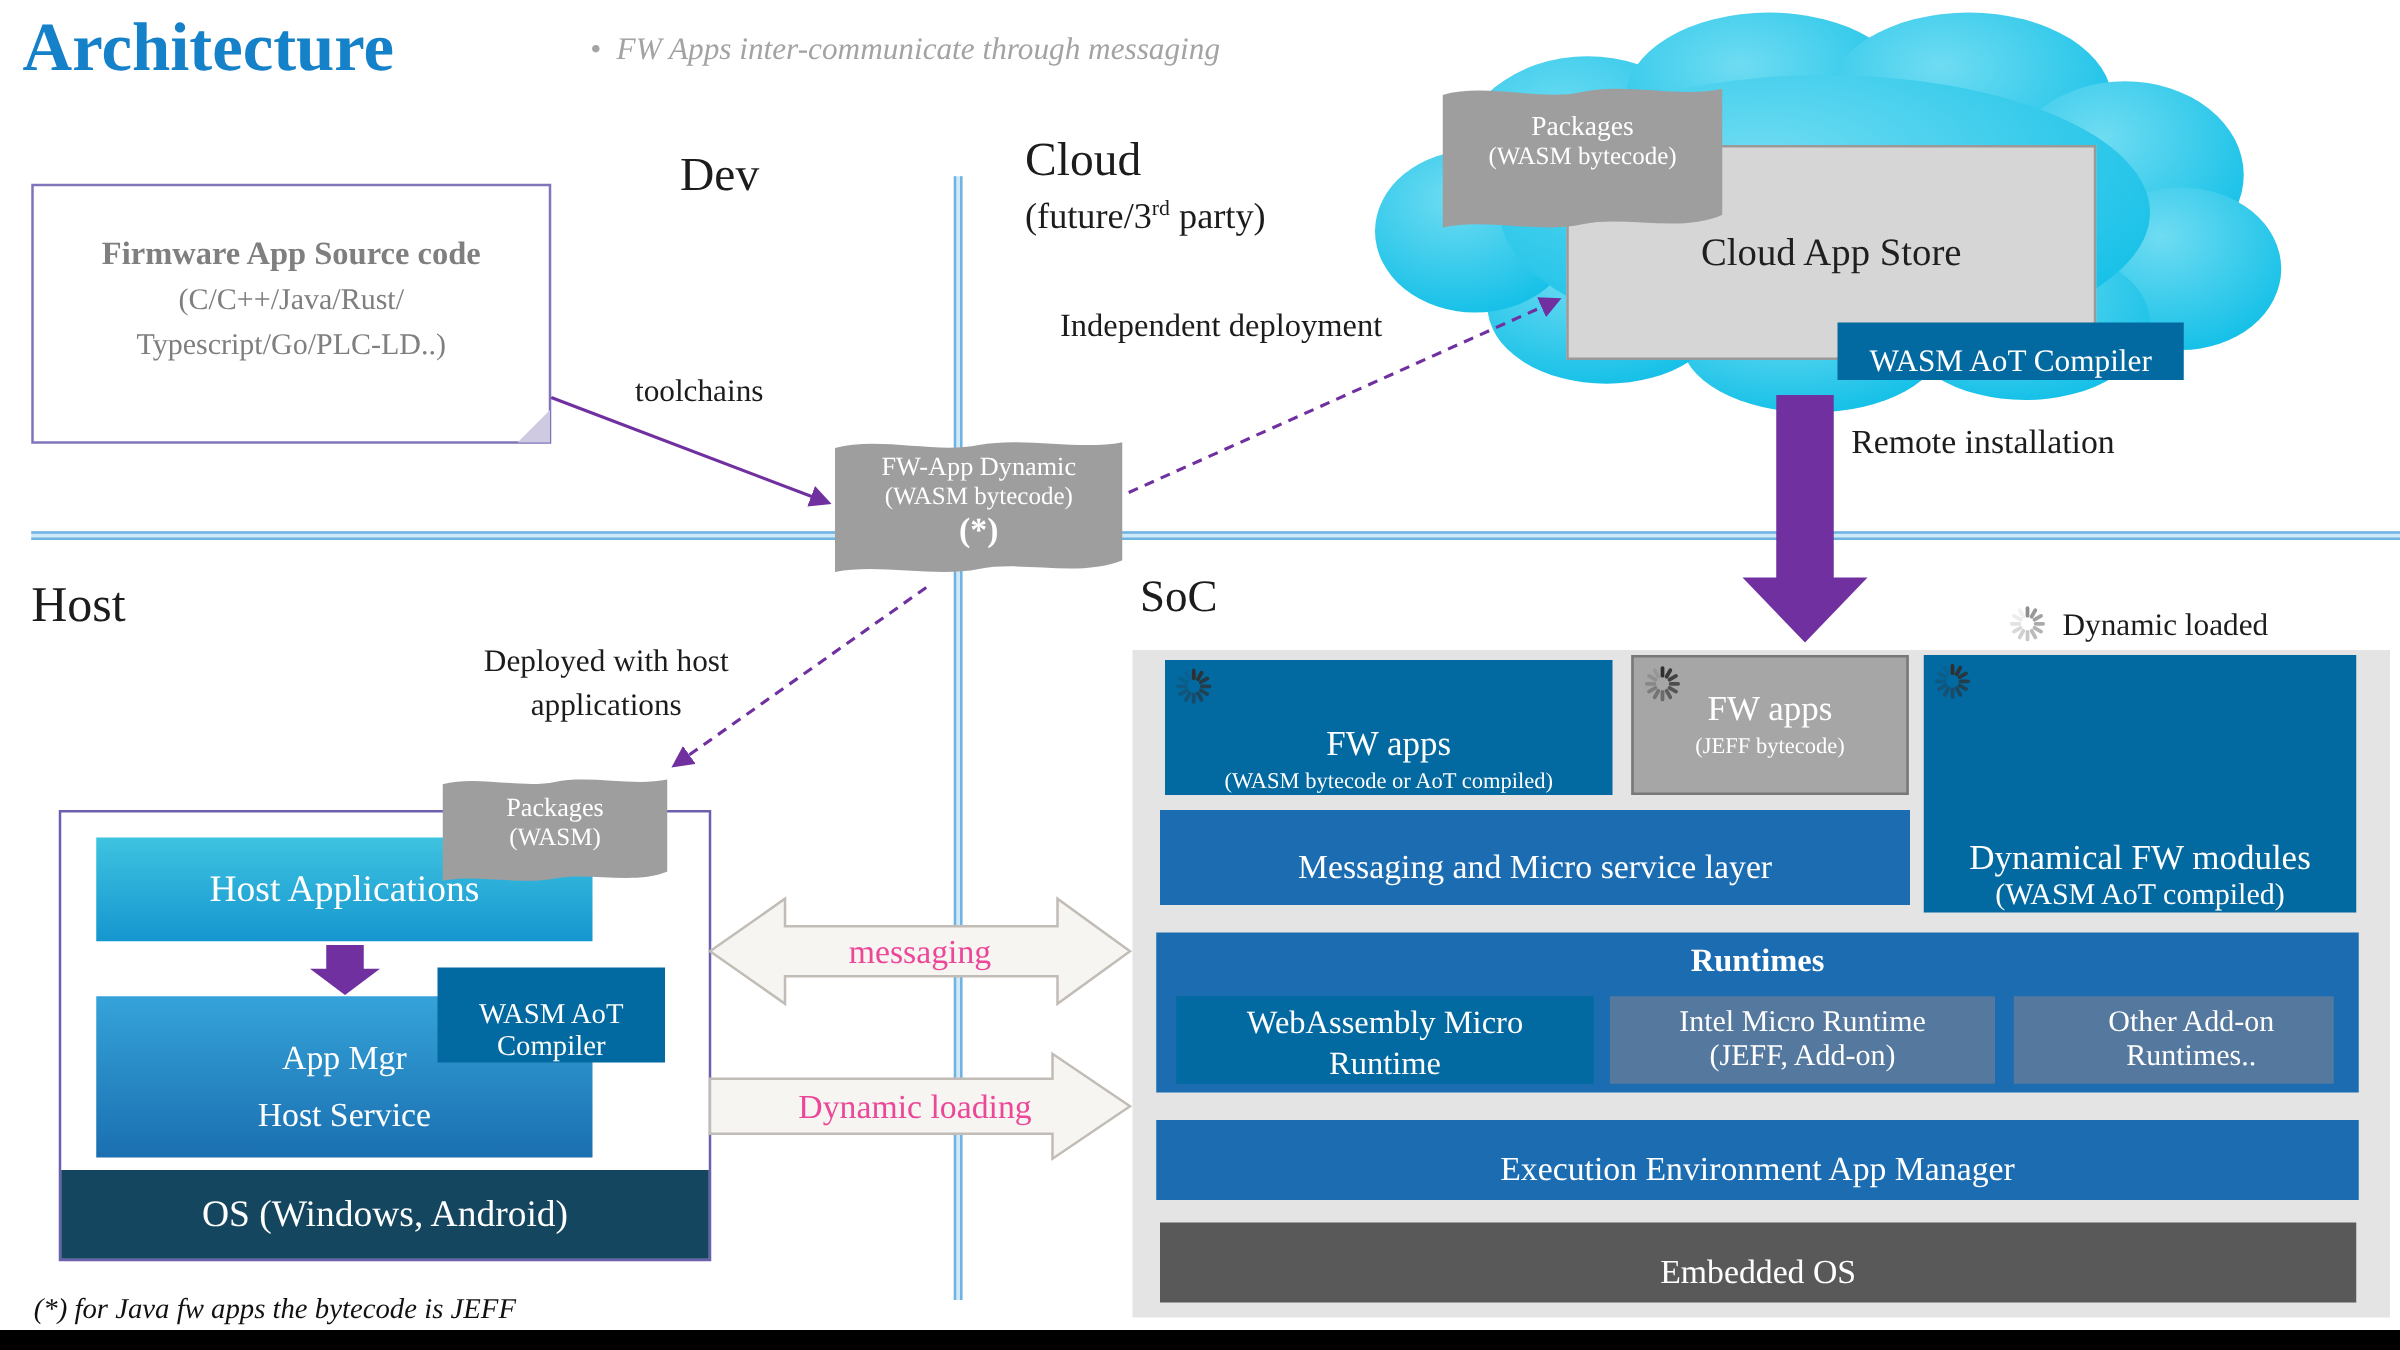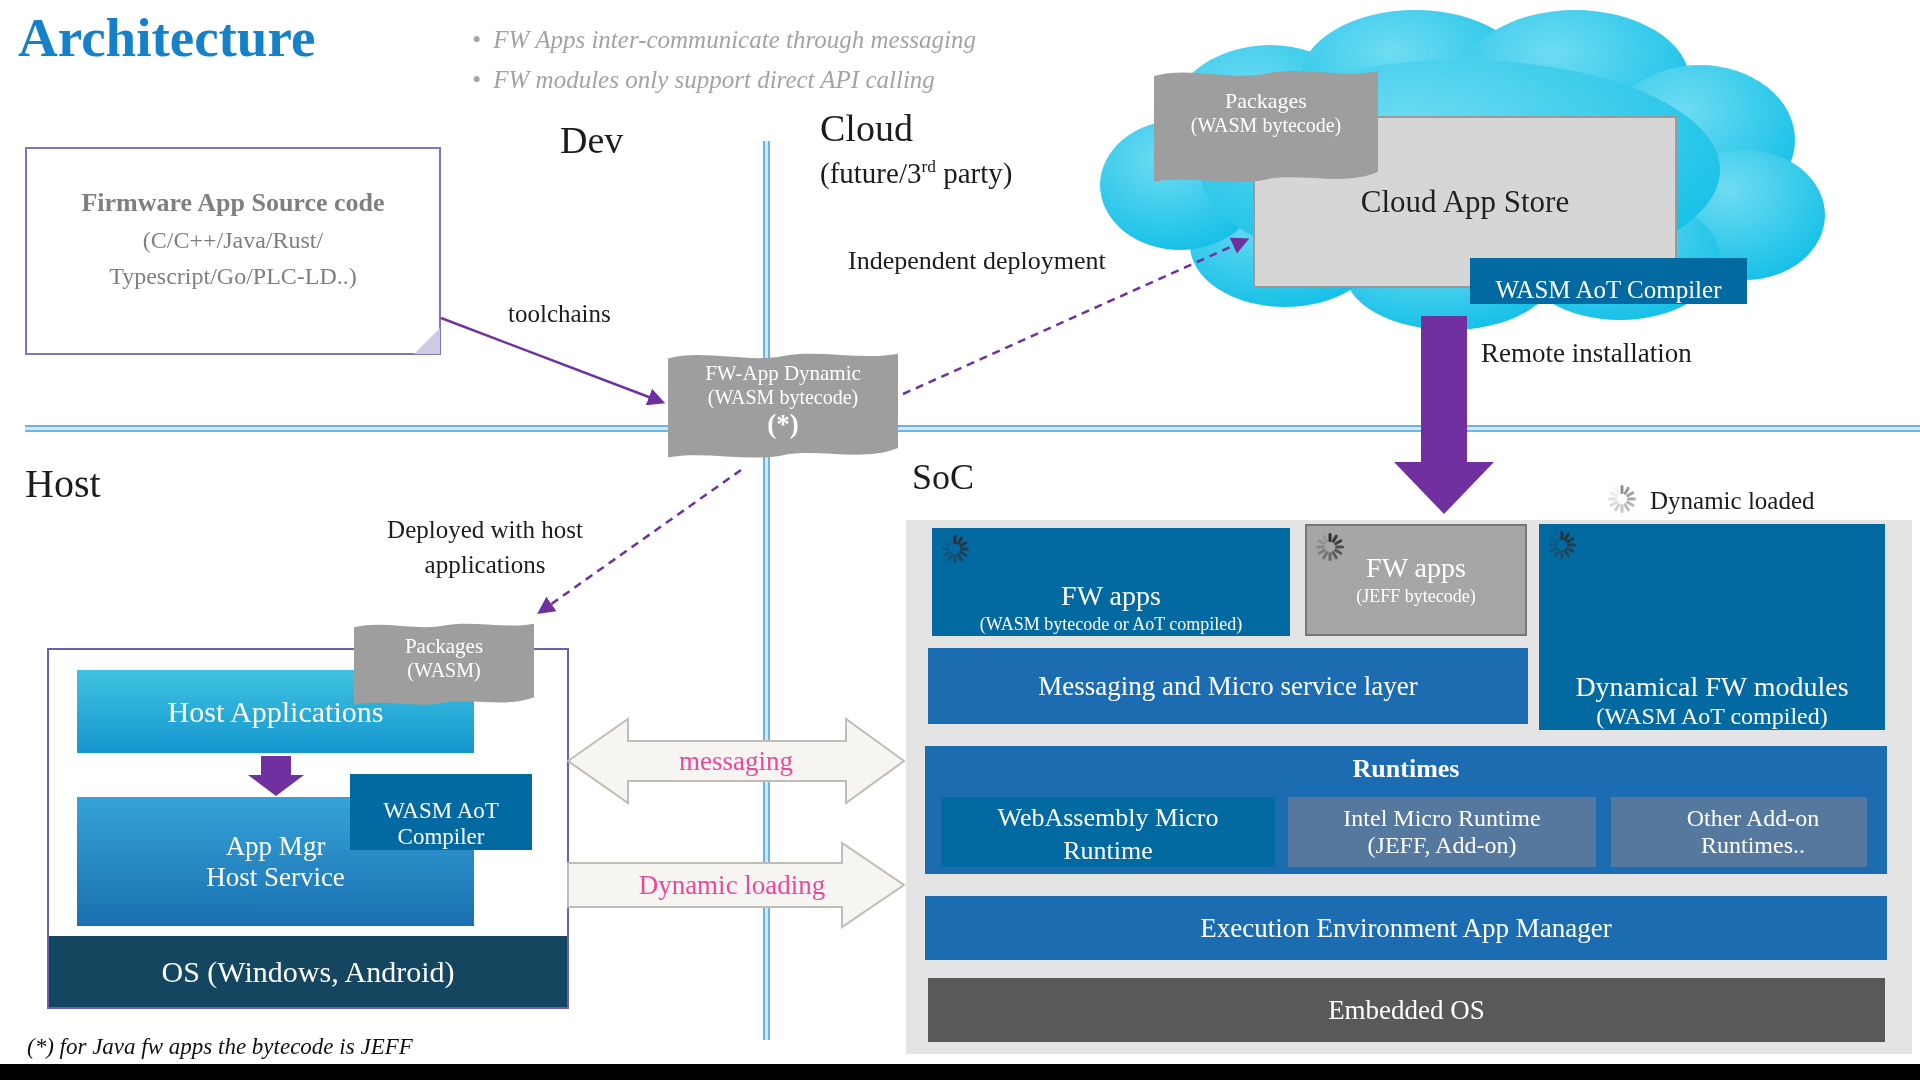--- a/index.html
+++ b/index.html
@@ -16,21 +16,21 @@
   .grayblue{background:#54789e;}
   .graybox{background:#a6a6a6;border:2px solid #787878;}
   .embedded{background:#595959;}
   .panel{background:#e4e4e4;z-index:2;}
   .label{color:#1c1c1c;z-index:6;position:absolute;white-space:nowrap;}
   .graylabel{color:#ec4899;}
   .pkg{position:absolute;z-index:5;}
   .pkg svg.wave{position:absolute;left:0;top:0;width:100%;height:100%;}
   .pkg .pkg-text{position:relative;z-index:1;display:flex;flex-direction:column;align-items:center;
        justify-content:flex-start;padding-top:12px;color:#fff;text-align:center;height:100%;box-sizing:border-box;}
-  .t30{font-size:28px;} .t27{font-size:27px;} .t24{font-size:24px;} .t18{font-size:18px;line-height:1.35;}
+  .t30{font-size:28px;} .t27{font-size:27px;margin-top:15px;} .t24{font-size:24px;} .t18{font-size:18px;line-height:1.35;}
   .spin{position:absolute;width:30px;height:30px;left:8px;top:6px;color:#2f2f2f;z-index:2;}
   .fold{position:absolute;right:-1px;bottom:-1px;width:0;height:0;border-style:solid;
         border-width:0 0 26px 26px;border-color:transparent transparent #cfc9e2 transparent;}
   sup{font-size:60%;}
 </style>
 </head>
 <body>
 
 <div class="stage">
 
@@ -74,25 +74,22 @@
       <ellipse cx="1285" cy="245" rx="95" ry="62"></ellipse>
       <ellipse cx="1180" cy="185" rx="80" ry="65"></ellipse>
       <ellipse cx="1460" cy="170" rx="260" ry="110"></ellipse>
     </g>
   </svg>
 
   <div class="label" style="left:18px;top:6px;font-size:55px;font-weight:bold;color:#1581c8;">Architecture</div>
   <div class="label" style="left:472px;top:26px;font-size:25px;font-style:italic;color:#a3a3a3;">
     <span>•</span>&nbsp;&nbsp;<span>FW Apps inter-communicate through messaging</span>
   </div>
-  <div class="label" style="left:472px;top:66px;font-size:25px;font-style:italic;color:#a3a3a3;">
-    <span>•</span>&nbsp;&nbsp;<span>FW modules only support direct API calling</span>
-  </div>
-
-  <div class="label" style="left:560px;top:118px;font-size:38px;">Dev</div>
+
+  <div class="label" style="left:544px;top:118px;font-size:38px;">Dev</div>
   <div class="label" style="left:820px;top:106px;font-size:38px;">Cloud</div>
   <div class="label" style="left:820px;top:156px;font-size:29px;">
     <span>(future/3</span><sup>rd</sup><span> party)</span>
   </div>
   <div class="label" style="left:25px;top:460px;font-size:40px;">Host</div>
   <div class="label" style="left:912px;top:456px;font-size:36px;">SoC</div>
 
   <div class="abs" style="left:25px;top:147px;width:416px;height:208px;background:#fff;border:2px solid #8074bb;z-index:3;">
     <div class="fold"></div>
     <div style="padding-top:34px;text-align:center;color:#7f7f7f;line-height:1.5;">

